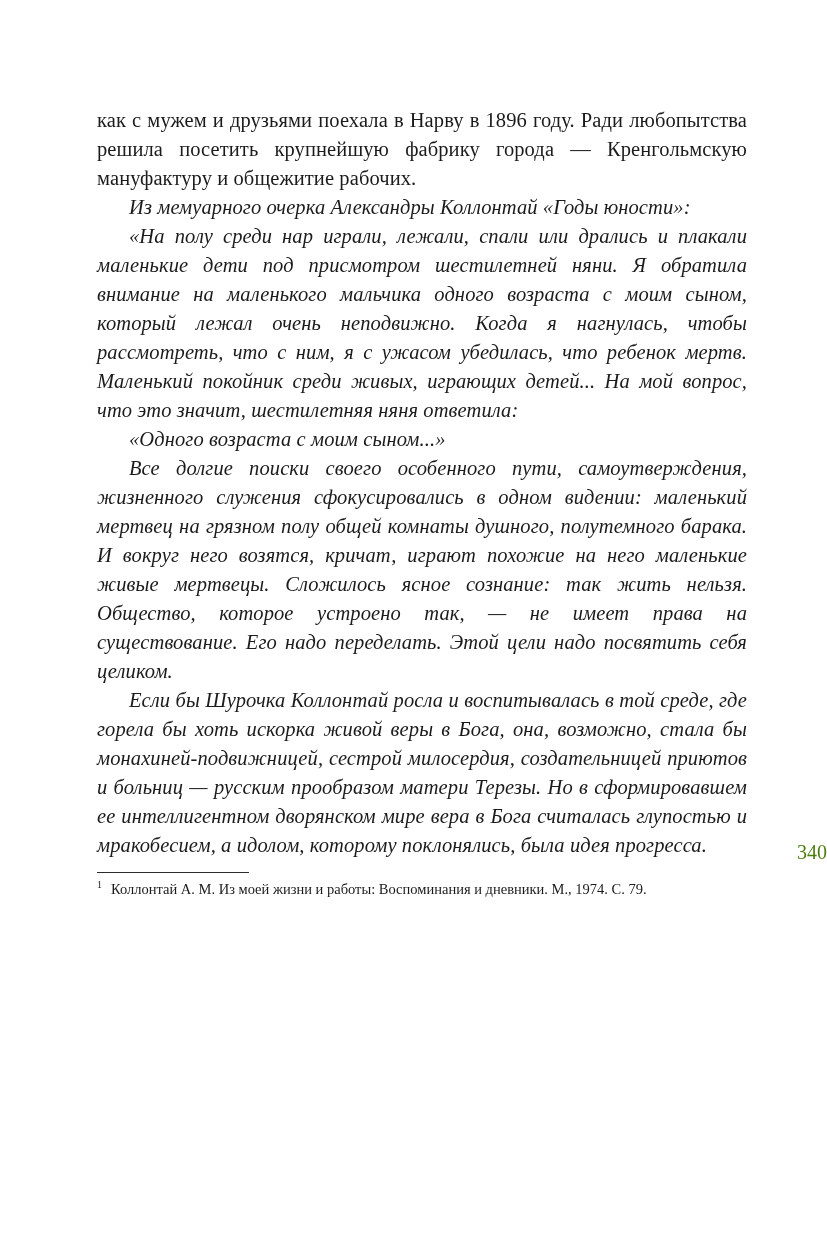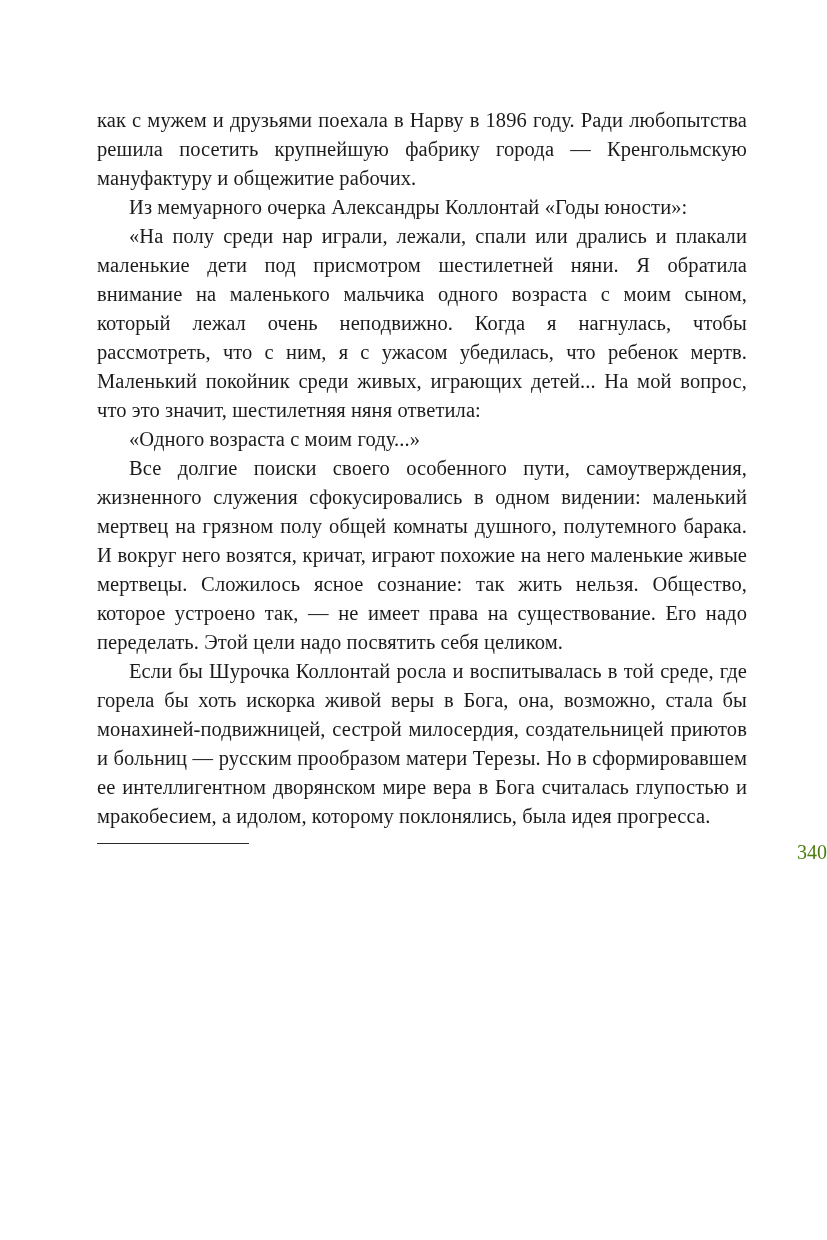--- a/index.html
+++ b/index.html
@@ -19,21 +19,21 @@
     padding: 106px 80px 0 97px;
     background: #ffffff;
   }
   .body-text p {
     margin: 0;
     font-size: 20.5px;
     line-height: 29px;
     text-align: justify;
     letter-spacing: 0.1px;
   }
-  .body-text p.indent { text-indent: 32px; }
+  .body-text p.indent { text-indent: 32px; font-style: italic; }
   .footnote-block { margin-top: 12px; }
   .footnote-rule {
     width: 152px;
     height: 0;
     border: 0;
     border-top: 1px solid #2b2b2b;
     margin: 8px 0 7px 0;
   }
   .footnote {
     font-size: 14.5px;
@@ -58,24 +58,27 @@
 </style>
 </head>
 <body>
 
 <div class="page">
 
   <div class="body-text">
     <p>как с мужем и друзьями поехала в Нарву в 1896 году. Ради любопытства решила посетить крупнейшую фабрику города — Кренгольмскую мануфактуру и общежитие рабочих.</p>
     <p class="indent">Из мемуарного очерка Александры Коллонтай «Годы юности»:</p>
     <p class="indent">«На полу среди нар играли, лежали, спали или дрались и плакали маленькие дети под присмотром шестилетней няни. Я обратила внимание на маленького мальчика одного возраста с моим сыном, который лежал очень неподвижно. Когда я нагнулась, чтобы рассмотреть, что с ним, я с ужасом убедилась, что ребенок мертв. Маленький покойник среди живых, играющих детей... На мой вопрос, что это значит, шестилетняя няня ответила:</p>
-    <p class="indent">«Одного возраста с моим году...»</p>
+    <p class="indent">«Одного возраста с моим сыном...»</p>
     <p class="indent">Все долгие поиски своего особенного пути, самоутверждения, жизненного служения сфокусировались в одном видении: маленький мертвец на грязном полу общей комнаты душного, полутемного барака. И вокруг него возятся, кричат, играют похожие на него маленькие живые мертвецы. Сложилось ясное сознание: так жить нельзя. Общество, которое устроено так, — не имеет права на существование. Его надо переделать. Этой цели надо посвятить себя целиком.</p>
     <p class="indent">Если бы Шурочка Коллонтай росла и воспитывалась в той среде, где горела бы хоть искорка живой веры в Бога, она, возможно, стала бы монахиней-подвижницей, сестрой милосердия, создательницей приютов и больниц — русским прообразом матери Терезы. Но в сформировавшем ее интеллигентном дворянском мире вера в Бога считалась глупостью и мракобесием, а идолом, которому поклонялись, была идея прогресса.</p>
   </div>
 
   <div class="footnote-block">
     <hr class="footnote-rule">
+    <div class="footnote">
+      <span class="fn-marker">1</span><span>Коллонтай А. М. Из моей жизни и работы: Воспоминания и дневники. М., 1974. С. 79.</span>
+    </div>
   </div>
 
   <div class="page-number">340</div>
 
 </div>
 
 </body></html>

